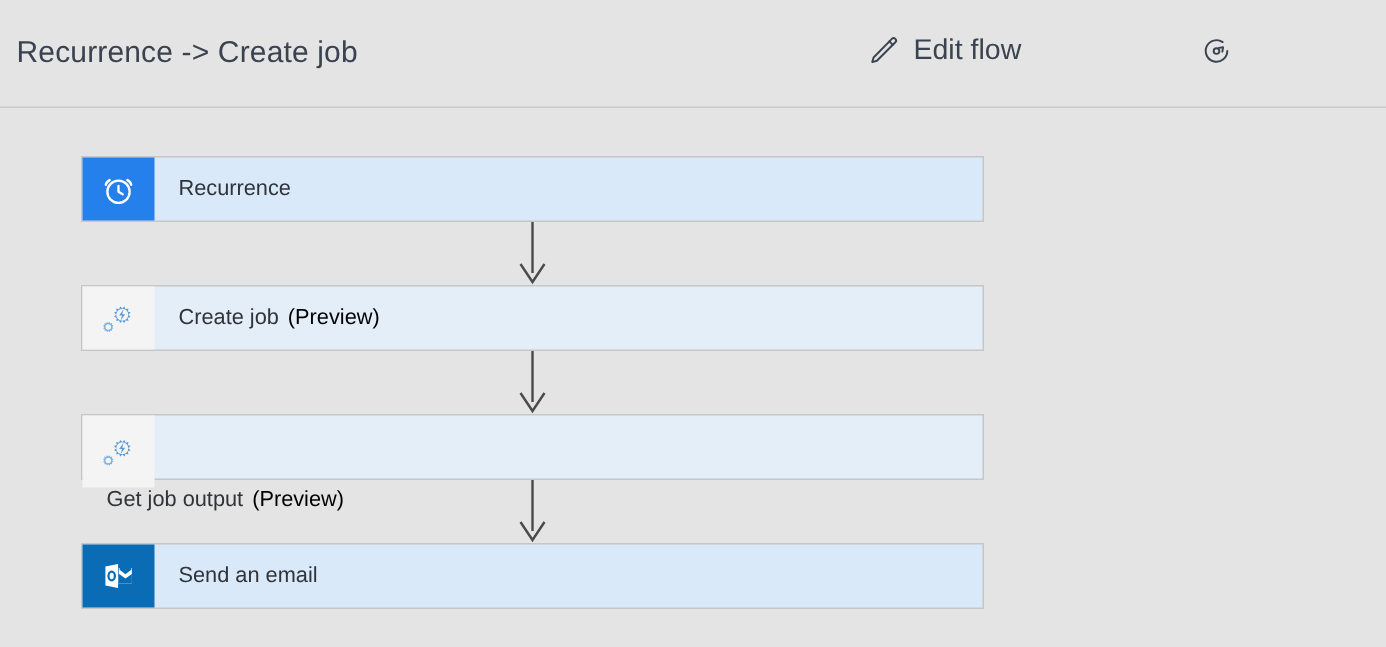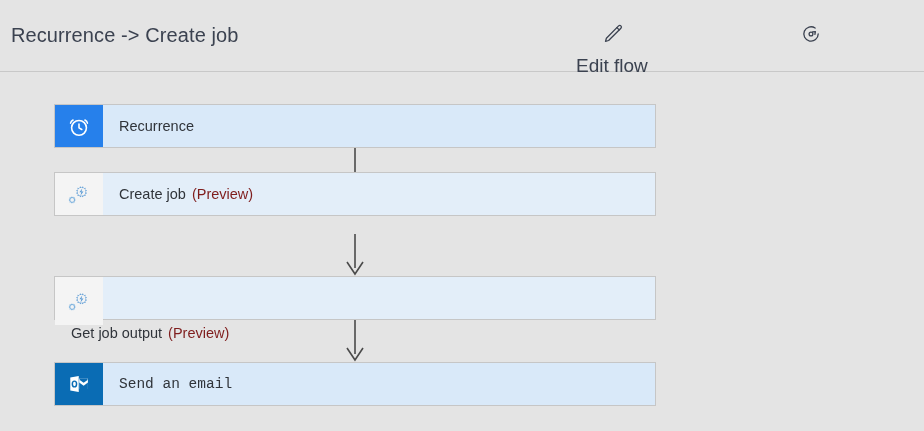--- a/index.html
+++ b/index.html
@@ -41,21 +41,20 @@
     align-items: center;
     gap: 9px;
     cursor: pointer;
     background: none;
     border: none;
     padding: 0;
     font-family: "Liberation Sans", sans-serif;
     font-size: 19px;
     color: #3b4250;
     white-space: nowrap;
-    flex-direction: column;
   }
   #edit-flow-button { left: 576px; }
   #run-now-button   { left: 799px; }
   .hdr-icon {
     width: 24px;
     height: 24px;
     display: block;
     flex: 0 0 auto;
   }
 
@@ -94,21 +93,21 @@
 
   .step-label {
     display: flex;
     align-items: center;
     padding-left: 16px;
     font-size: 14.5px;
     color: #30343a;
     white-space: nowrap;
   }
   .preview-tag {
-    color: #7f1d1d;
+    color: #000000;
     margin-left: 6px;
   }
 
   
   .connector {
     position: absolute;
     left: 342px;
     width: 26px;
     height: 42px;
   }
@@ -156,21 +155,21 @@
     </div>
   </div>
 
   <div class="connector" style="top:75px;">
     <svg viewBox="0 0 26 42" width="26" height="42">
       <line x1="13" y1="0" x2="13" y2="34" stroke="#4a4a4a" stroke-width="1.6"></line>
       <path d="M5 28 L13 40 L21 28" fill="none" stroke="#4a4a4a" stroke-width="1.6"></path>
     </svg>
   </div>
 
-  <div class="step-card plain" style="top:99px;">
+  <div class="step-card plain" style="top:117px;">
     <div class="step-icon-tile tile-light">
       <svg viewBox="0 0 32 32" width="28" height="28">
         <g fill="#5b9bd5">
           <path d="M20.5 7.2l.9 2.1 2.2-.5-.5 2.2 2.1.9-1.6 1.6 1.6 1.6-2.1.9.5 2.2-2.2-.5-.9 2.1-1.6-1.6-1.6 1.6-.9-2.1-2.2.5.5-2.2-2.1-.9 1.6-1.6-1.6-1.6 2.1-.9-.5-2.2 2.2.5.9-2.1 1.6 1.6z"></path>
         </g>
         <circle cx="18.9" cy="13.5" r="4.6" fill="#f4f4f4"></circle>
         <path d="M19.9 9.4l-3.4 4.6h2.2l-1.1 3.9 3.5-4.7h-2.3z" fill="#5b9bd5"></path>
         <g fill="#7fb3de">
           <path d="M9.2 18.8l.6 1.3 1.4-.3-.3 1.4 1.3.6-1 1 1 1-1.3.6.3 1.4-1.4-.3-.6 1.3-1-1-1 1-.6-1.3-1.4.3.3-1.4-1.3-.6 1-1-1-1 1.3-.6-.3-1.4 1.4.3.6-1.3 1 1z"></path>
         </g>
@@ -210,21 +209,21 @@
     </div>
   </div>
 
   <div class="connector" style="top:247px;">
     <svg viewBox="0 0 26 42" width="26" height="42">
       <line x1="13" y1="0" x2="13" y2="34" stroke="#4a4a4a" stroke-width="1.6"></line>
       <path d="M5 28 L13 40 L21 28" fill="none" stroke="#4a4a4a" stroke-width="1.6"></path>
     </svg>
   </div>
 
-  <div class="step-card accent" style="top:289px;font-family:Liberation Mono, monospace;">
+  <div class="step-card accent" style="top:289px;">
     <div class="step-icon-tile tile-outlook">
       <svg viewBox="0 0 28 28" width="26" height="26">
         <path d="M14.2 8.2h9.4v11.2h-9.4z" fill="#ffffff"></path>
         <path d="M14.8 9.6l4.2 3.1 4.2-3.1v-1.4h-8.4z" fill="#0a6cb4"></path>
         <path d="M14.2 12.4l4.8 3.4 4.6-3.3v6.9h-9.4z" fill="#0a6cb4"></path>
         <path d="M4.6 7.1l9.1-1.8v17.4l-9.1-1.8z" fill="#ffffff"></path>
         <ellipse cx="9.1" cy="14" rx="3.1" ry="3.9" fill="#0a6cb4"></ellipse>
         <ellipse cx="9.1" cy="14" rx="1.5" ry="2.3" fill="#ffffff"></ellipse>
       </svg>
     </div>

